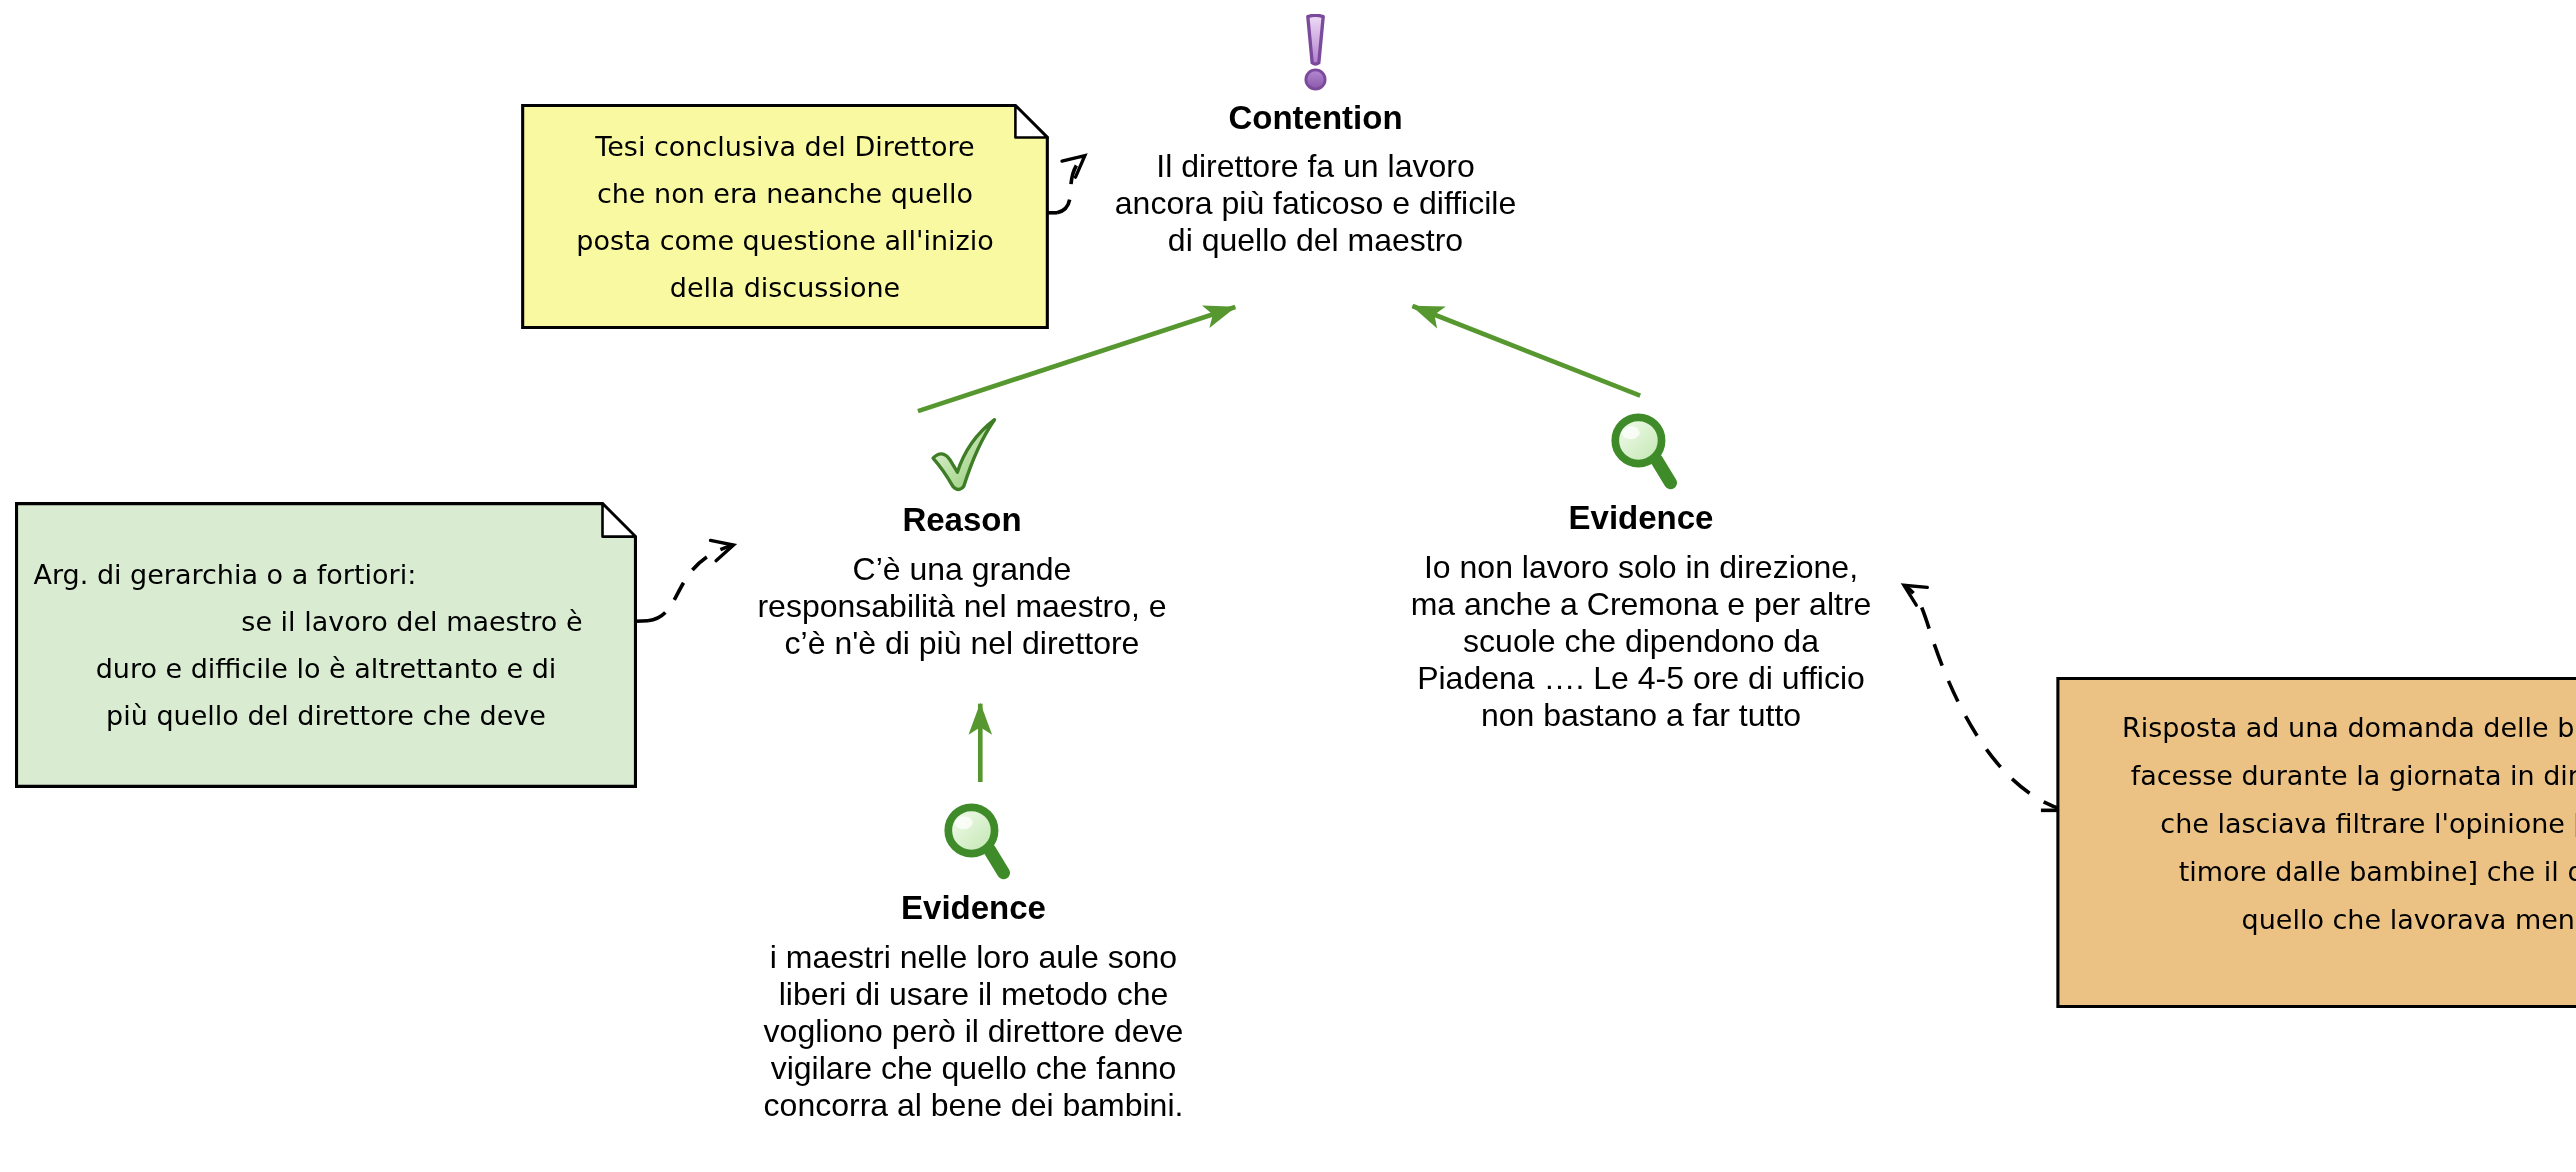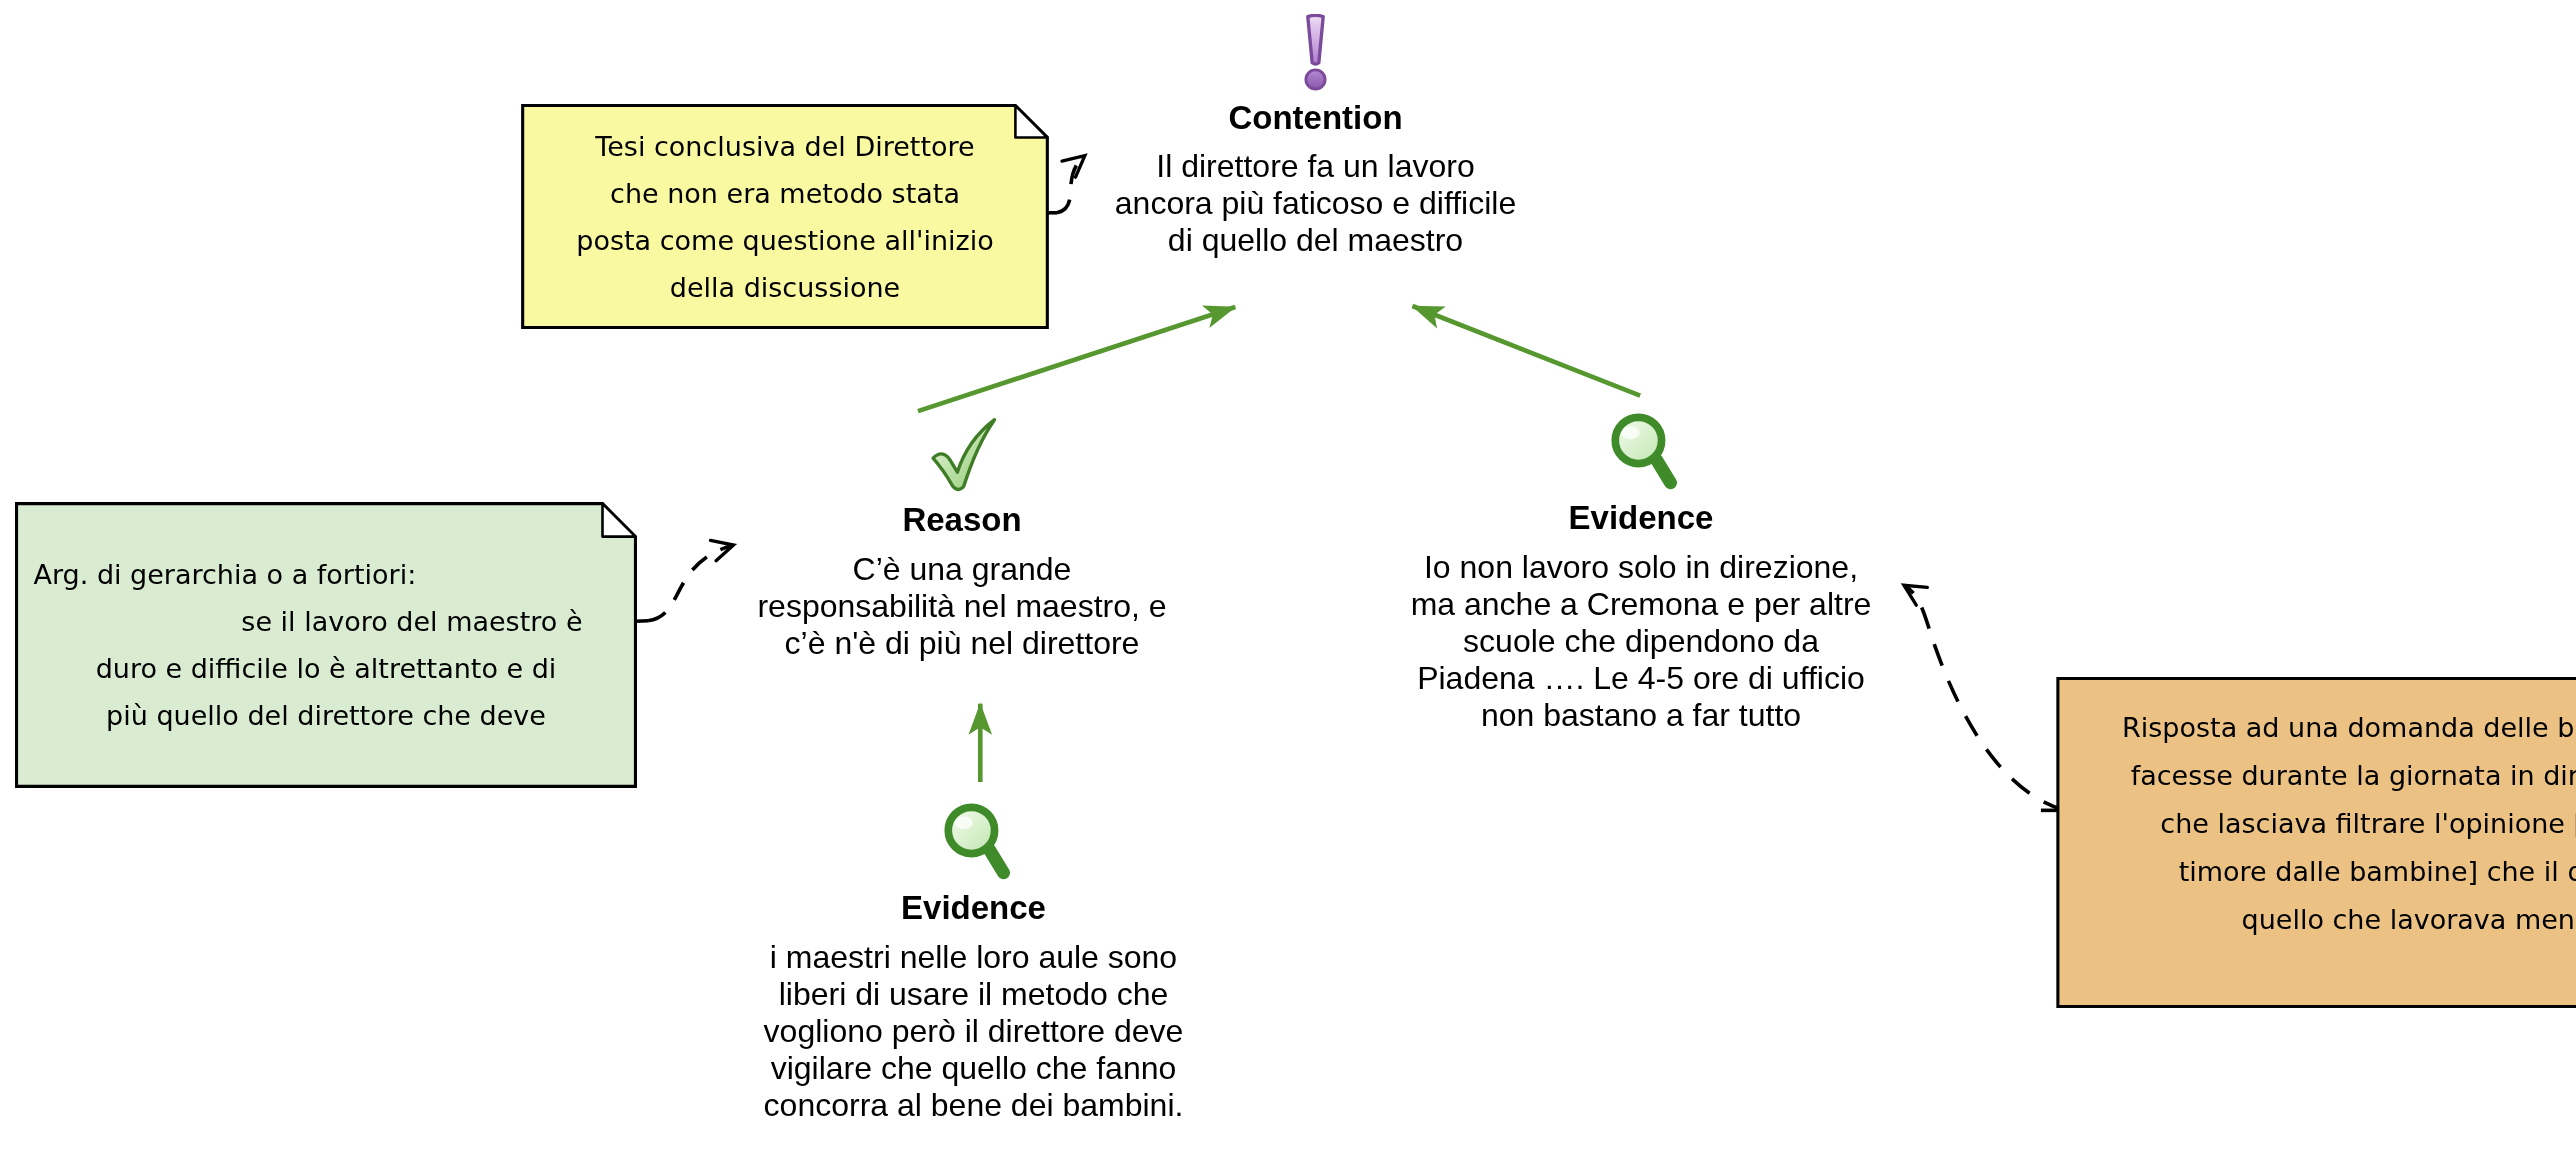--- a/index.html
+++ b/index.html
@@ -159,21 +159,21 @@
       </div>
   </div>
 
   <div class="note note-yellow">
     <svg class="shape" width="528" height="225" viewBox="0 0 1025 437">
       <polygon points="3,3 960,3 1022,65 1022,434 3,434" fill="#f9f9a2" stroke="#000" stroke-width="6"></polygon>
       <polygon points="960,3 1022,65 960,65" fill="#ffffff" stroke="#000" stroke-width="5" stroke-linejoin="round"></polygon>
     </svg>
     <div class="note-text">
         <div class="line line-0">Tesi conclusiva del Direttore</div>
-        <div class="line line-1">che non era metodo stata</div>
+        <div class="line line-1">che non era neanche quello</div>
         <div class="line line-2">posta come questione all'inizio</div>
         <div class="line line-3">della discussione</div>
       </div>
   </div>
 
   <div class="note note-green">
     <svg class="shape" width="622" height="286" viewBox="0 0 1208 555">
       <polygon points="3,3 1141,3 1205,67 1205,552 3,552" fill="#d9ecd2" stroke="#000" stroke-width="6"></polygon>
       <polygon points="1141,3 1205,67 1141,67" fill="#ffffff" stroke="#000" stroke-width="5" stroke-linejoin="round"></polygon>
     </svg>

